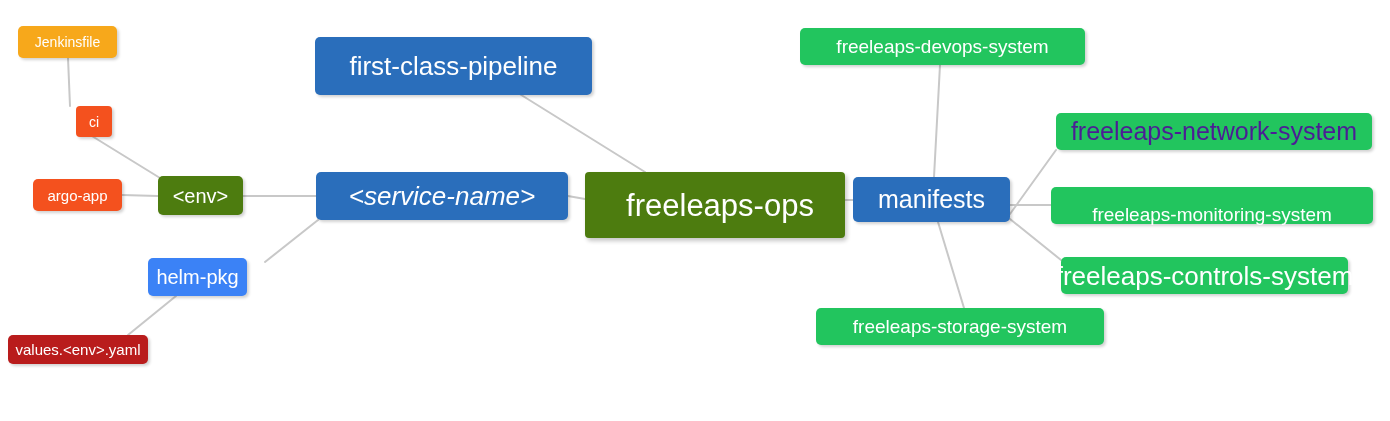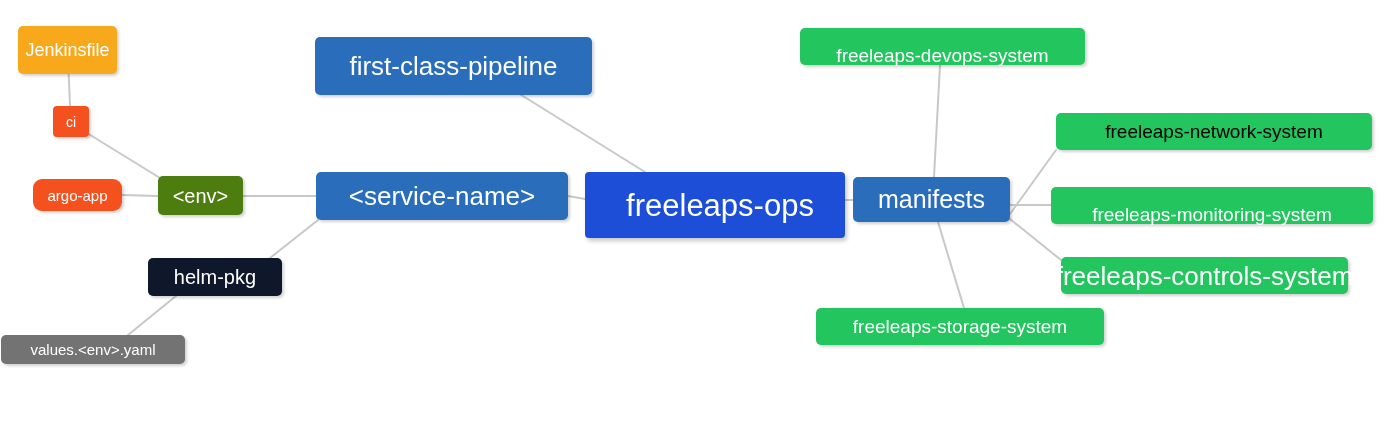--- a/index.html
+++ b/index.html
@@ -38,21 +38,21 @@
     white-space: nowrap;
     line-height: 1;
     box-shadow: 2px 2px 3px rgba(0,0,0,0.18);
     padding: 0 10px;
     text-align: center;
   }
   .node.root {
     border-radius: 4px;
     box-shadow: 2px 3px 4px rgba(0,0,0,0.22);
   }
-  .node.tiny { border-radius: 4px; }
+  .node.tiny { border-radius: 4px; margin-left: 23px; }
 </style>
 </head>
 <body>
 
 <div id="canvas">
   <svg id="edges" width="1390" height="421" viewBox="0 0 1390 421">
       <line x1="68" y1="58" x2="70" y2="106" stroke="#c8c8c8" stroke-width="2" stroke-linecap="round"></line>
       <line x1="87" y1="133" x2="160" y2="178" stroke="#c8c8c8" stroke-width="2" stroke-linecap="round"></line>
       <line x1="122" y1="195" x2="158" y2="196" stroke="#c8c8c8" stroke-width="2" stroke-linecap="round"></line>
       <line x1="243" y1="196" x2="316" y2="196" stroke="#c8c8c8" stroke-width="2" stroke-linecap="round"></line>
@@ -61,54 +61,54 @@
       <line x1="510" y1="88" x2="645" y2="172" stroke="#c8c8c8" stroke-width="2" stroke-linecap="round"></line>
       <line x1="568" y1="196" x2="585" y2="199" stroke="#c8c8c8" stroke-width="2" stroke-linecap="round"></line>
       <line x1="845" y1="200" x2="853" y2="200" stroke="#c8c8c8" stroke-width="2" stroke-linecap="round"></line>
       <line x1="940" y1="65" x2="934" y2="177" stroke="#c8c8c8" stroke-width="2" stroke-linecap="round"></line>
       <line x1="1010" y1="214" x2="1056" y2="150" stroke="#c8c8c8" stroke-width="2" stroke-linecap="round"></line>
       <line x1="1010" y1="205" x2="1051" y2="205" stroke="#c8c8c8" stroke-width="2" stroke-linecap="round"></line>
       <line x1="1010" y1="219" x2="1061" y2="260" stroke="#c8c8c8" stroke-width="2" stroke-linecap="round"></line>
       <line x1="938" y1="222" x2="964" y2="308" stroke="#c8c8c8" stroke-width="2" stroke-linecap="round"></line>
     </svg>
   <div id="node-layer">
-      <div class="node" style="left: 18px; top: 26px; width: 99px; height: 48px; background: rgb(247, 168, 27); color: rgb(255, 255, 255); font-size: 18px;">
+      <div class="node" style="left: 18px; top: 26px; width: 99px; height: 32px; background: rgb(247, 168, 27); color: rgb(255, 255, 255); font-size: 14px;">
         <span>Jenkinsfile</span>
       </div>
       <div class="node tiny" style="left: 53px; top: 106px; width: 36px; height: 31px; background: rgb(244, 81, 30); color: rgb(255, 255, 255); font-size: 14px;">
         <span>ci</span>
       </div>
-      <div class="node" style="left: 33px; top: 179px; width: 89px; height: 32px; background: rgb(244, 81, 30); color: rgb(255, 255, 255); font-size: 15px; border-radius: 9px;">
+      <div class="node" style="left: 33px; top: 179px; width: 89px; height: 32px; background: rgb(244, 81, 30); color: rgb(255, 255, 255); font-size: 15px;">
         <span>argo-app</span>
       </div>
       <div class="node" style="left: 158px; top: 176px; width: 85px; height: 39px; background: #4d7c0f; color: rgb(255, 255, 255); font-size: 20px;">
         <span>&lt;env&gt;</span>
       </div>
-      <div class="node" style="left: 148px; top: 258px; width: 134px; height: 38px; background: #0f172a; color: rgb(255, 255, 255); font-size: 20px;">
+      <div class="node" style="left: 148px; top: 258px; width: 99px; height: 38px; background: #3b82f6; color: rgb(255, 255, 255); font-size: 20px;">
         <span>helm-pkg</span>
       </div>
-      <div class="node" style="left: 1px; top: 335px; width: 184px; height: 29px; background: #737373; color: rgb(255, 255, 255); font-size: 15px;">
+      <div class="node" style="left: 8px; top: 335px; width: 140px; height: 29px; background: #b91c1c; color: rgb(255, 255, 255); font-size: 15px;">
         <span>values.&lt;env&gt;.yaml</span>
       </div>
       <div class="node" style="left: 315px; top: 37px; width: 277px; height: 58px; background: rgb(42, 110, 187); color: rgb(255, 255, 255); font-size: 26px;">
         <span>first-class-pipeline</span>
       </div>
-      <div class="node" style="left: 316px; top: 172px; width: 252px; height: 48px; background: rgb(42, 110, 187); color: rgb(255, 255, 255); font-size: 26px;">
+      <div class="node" style="left: 316px; top: 172px; width: 252px; height: 48px; background: rgb(42, 110, 187); color: rgb(255, 255, 255); font-size: 26px; font-style: italic;">
         <span>&lt;service-name&gt;</span>
       </div>
-      <div class="node root" style="left: 585px; top: 172px; width: 260px; height: 66px; background: #1d4ed8; color: rgb(255, 255, 255); font-size: 31px; padding-left: 20px;">
+      <div class="node root" style="left: 585px; top: 172px; width: 260px; height: 66px; background: #4d7c0f; color: rgb(255, 255, 255); font-size: 31px; padding-left: 20px;">
         <span>freeleaps-ops</span>
       </div>
       <div class="node" style="left: 853px; top: 177px; width: 157px; height: 45px; background: rgb(42, 110, 187); color: rgb(255, 255, 255); font-size: 25px; align-items: center;">
         <span>manifests</span>
       </div>
-      <div class="node" style="left: 800px; top: 28px; width: 285px; height: 37px; background: rgb(34, 197, 94); color: rgb(255, 255, 255); font-size: 19px; align-items: flex-end;">
+      <div class="node" style="left: 800px; top: 28px; width: 285px; height: 37px; background: rgb(34, 197, 94); color: rgb(255, 255, 255); font-size: 19px;">
         <span>freeleaps-devops-system</span>
       </div>
-      <div class="node" style="left: 1056px; top: 113px; width: 316px; height: 37px; background: rgb(34, 197, 94); color: #000000; font-size: 19px;">
+      <div class="node" style="left: 1056px; top: 113px; width: 316px; height: 37px; background: rgb(34, 197, 94); color: #4c1d95; font-size: 25px;">
         <span>freeleaps-network-system</span>
       </div>
       <div class="node" style="left: 1051px; top: 187px; width: 322px; height: 37px; background: rgb(34, 197, 94); color: rgb(255, 255, 255); font-size: 19px; align-items: flex-end;">
         <span>freeleaps-monitoring-system</span>
       </div>
       <div class="node" style="left: 1061px; top: 257px; width: 287px; height: 37px; background: rgb(34, 197, 94); color: rgb(255, 255, 255); font-size: 26px;">
         <span>freeleaps-controls-system</span>
       </div>
       <div class="node" style="left: 816px; top: 308px; width: 288px; height: 37px; background: rgb(34, 197, 94); color: rgb(255, 255, 255); font-size: 19px;">
         <span>freeleaps-storage-system</span>

